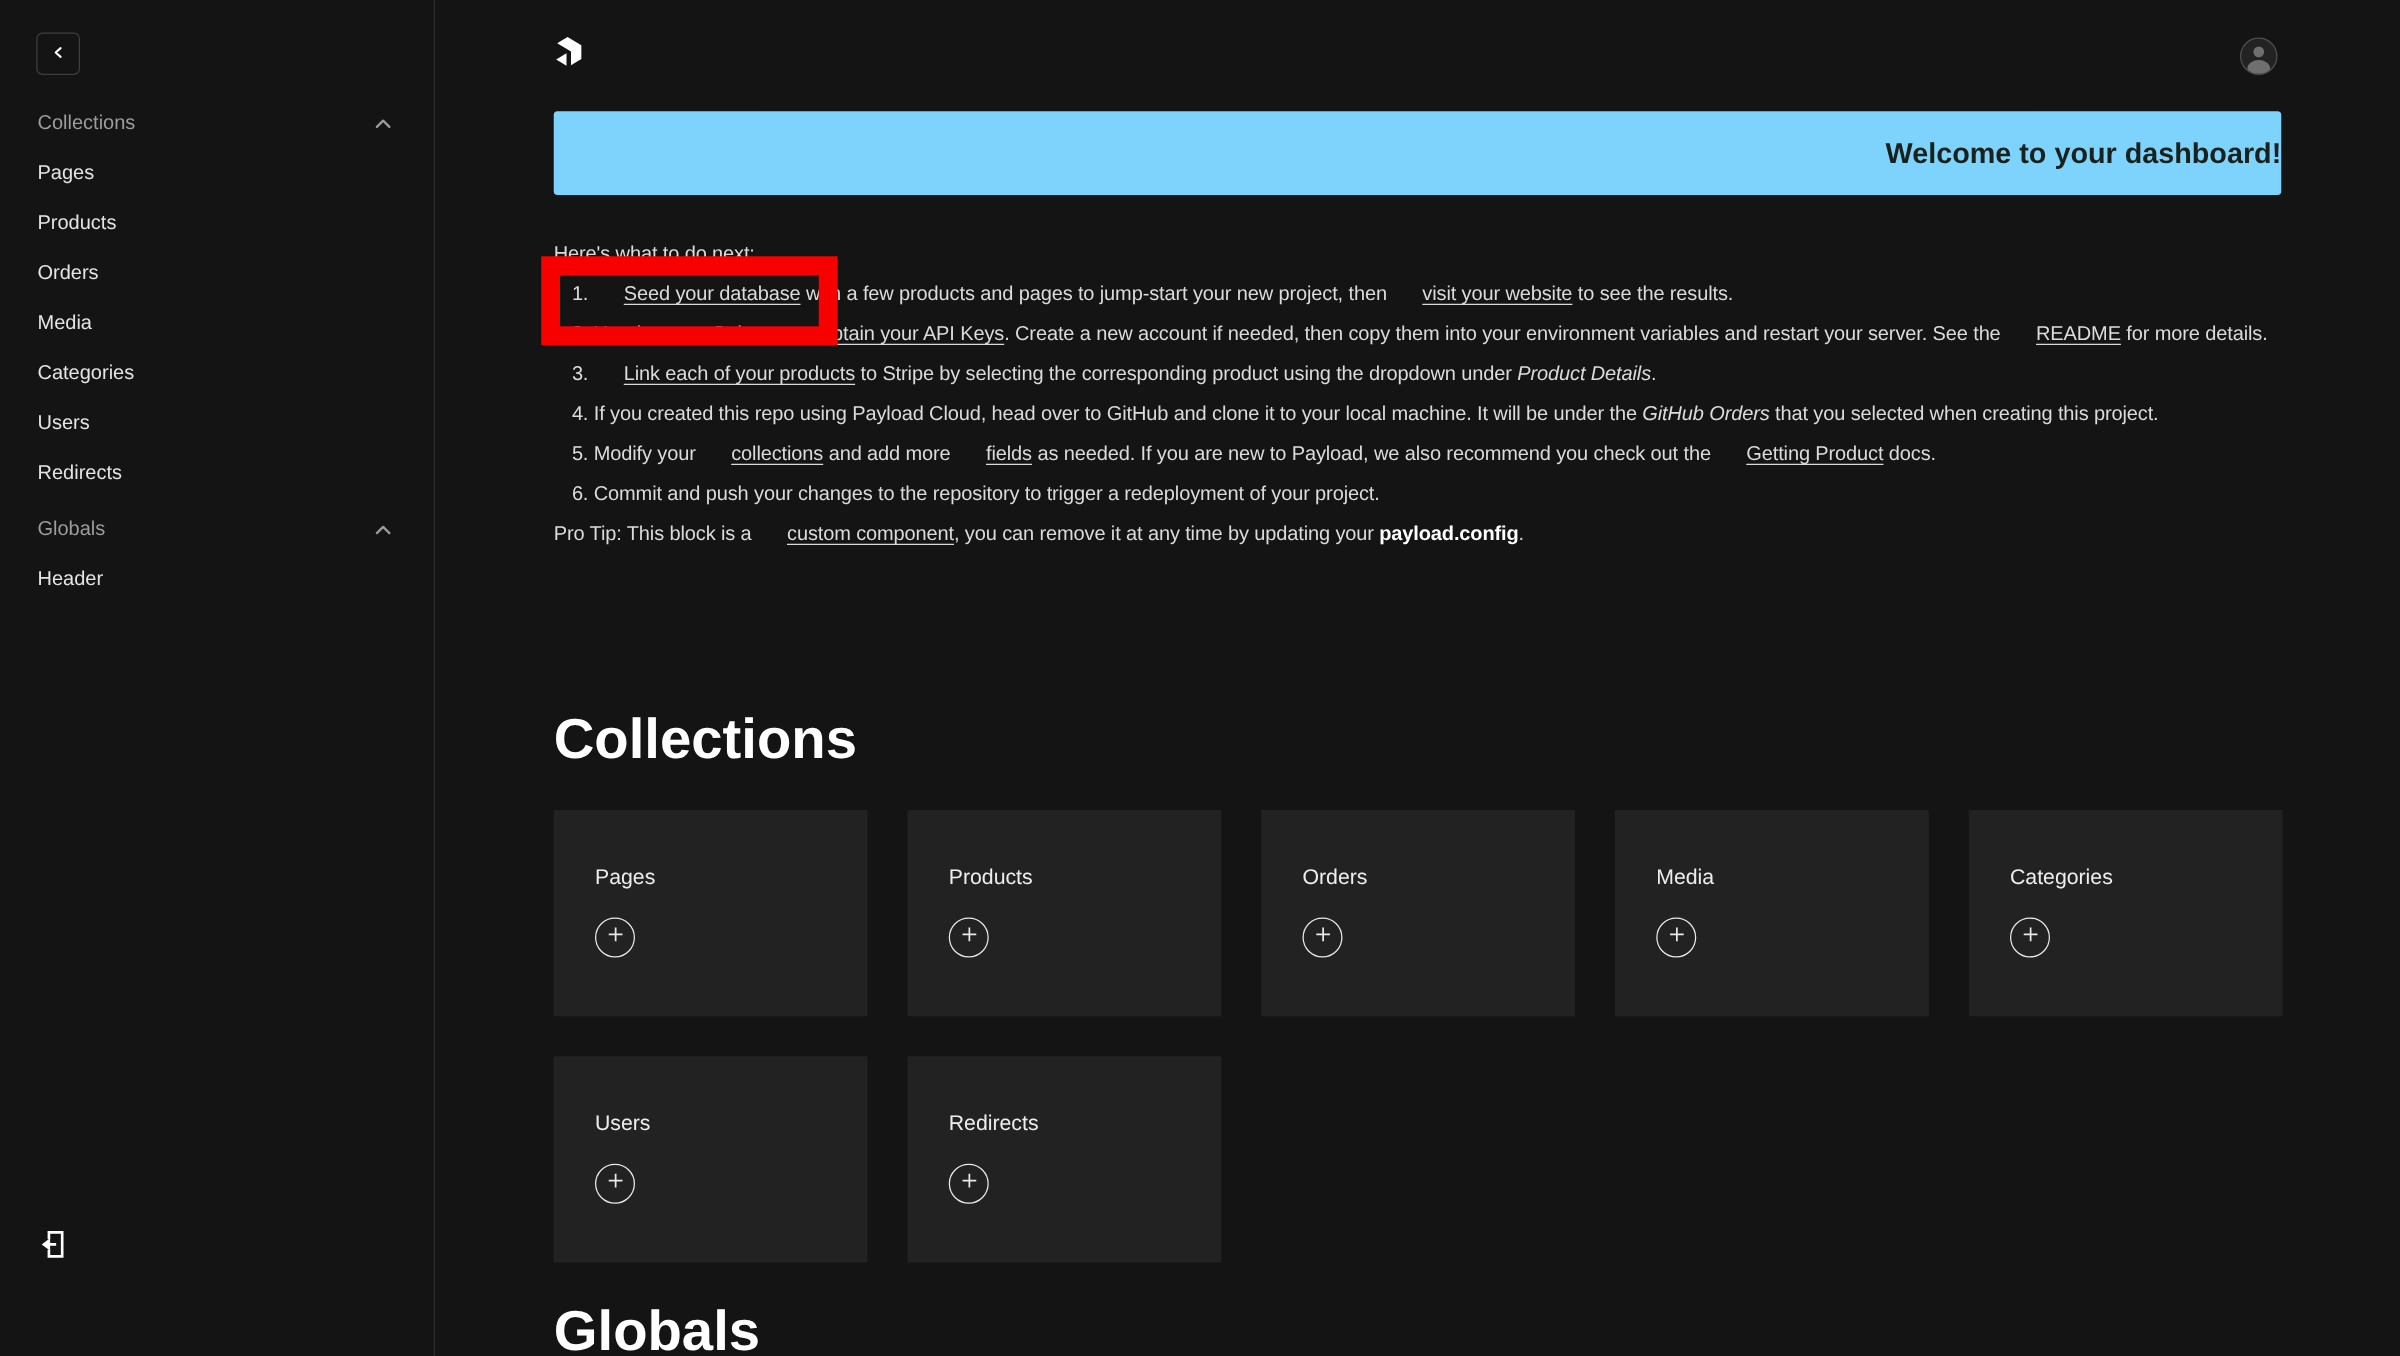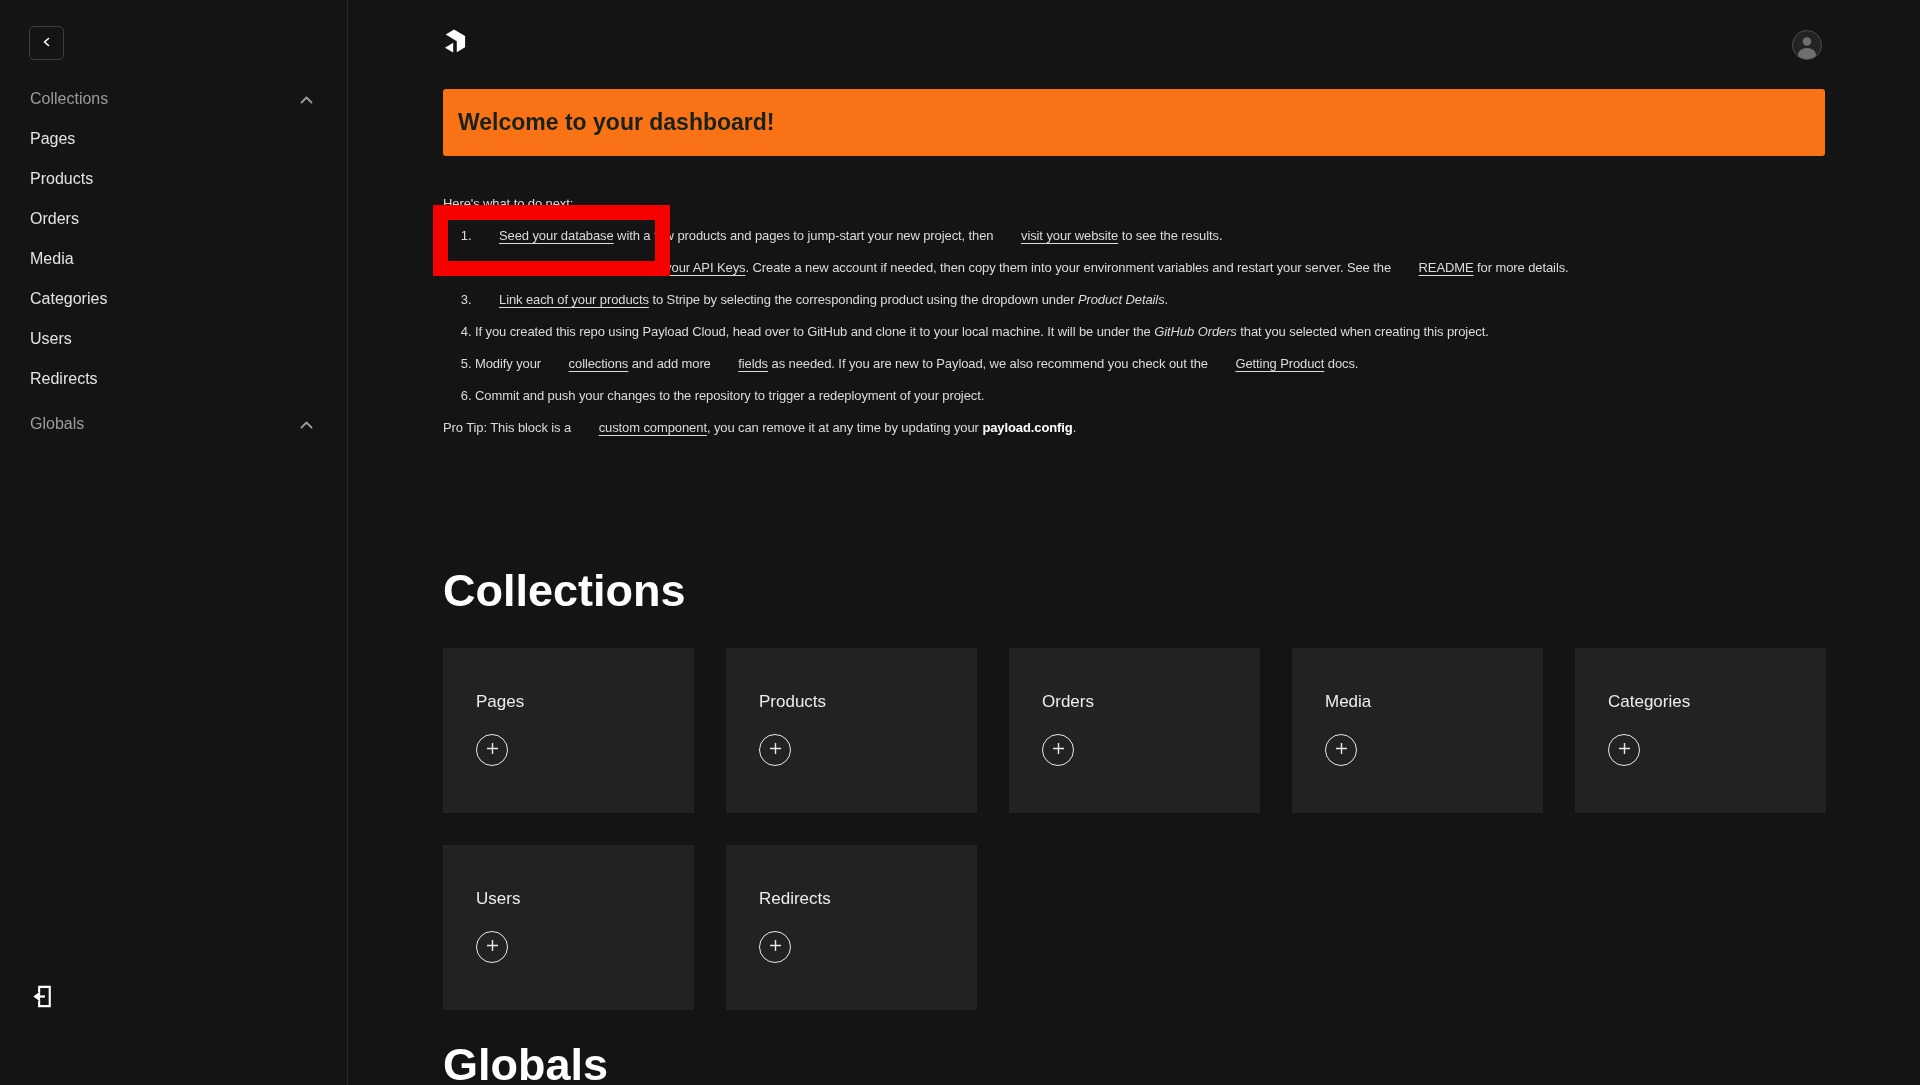--- a/index.html
+++ b/index.html
@@ -31,21 +31,21 @@
             border-radius:50%; border:1px solid #4e4e4e; background:#232323;
             overflow:hidden; cursor:pointer; }
 
   
   .banner { position:absolute; left:443px; top:89px; width:1382px; height:67px;
             border-radius:3px; display:flex; align-items:center; padding-left:15px;
             font-size:23px; font-weight:700; }
 
   
   .intro { position:absolute; left:443px; top:188px; width:1382px;
-           color:#dbdbdb; font-size:13px; line-height:32px; letter-spacing:-0.1px; }
+           color:#dbdbdb; font-size:16px; line-height:32px; letter-spacing:-0.1px; }
   .intro p { margin:0; }
   .intro ol { margin:0; padding-left:32px; }
   .lnk { text-decoration:underline; text-underline-offset:3px; cursor:pointer;margin-left:24px; }
   .em  { font-style:italic;text-align:right; }
   .bld { font-weight:700; color:#ffffff; }
   .protip { margin-top:15px; }
 
   
   .red-box { position:absolute; left:433px; top:205px; width:237px; height:71px;
              border:15px solid #f60000; background:transparent; z-index:6; }
@@ -96,20 +96,21 @@
     <div class="nav-row nav-item">Redirects</div>
 
     <div class="nav-row section-header section-gap">
       <span>Globals</span>
       <span>
         <svg width="13" height="8" viewBox="0 0 13 8">
             <path d="M1.5 6.5 L6.5 1.5 L11.5 6.5" fill="none" stroke="#9c9c9c" stroke-width="1.8" stroke-linecap="round" stroke-linejoin="round"></path>
           </svg>
       </span>
     </div>
+    <div class="nav-row nav-item">Header</div>
   </nav>
 
   <div class="logout-btn">
     <span>
       <svg width="26" height="27" viewBox="0 0 26 28">
         <path d="M9 9.5 L9 4 L20 4 L20 24 L9 24 L9 18.5" fill="none" stroke="#ffffff" stroke-width="2.2"></path>
         <path d="M7 14 L15 14" stroke="#ffffff" stroke-width="2.4"></path>
         <path d="M10 8.8 L3 14 L10 19.2 Z" fill="#ffffff"></path>
       </svg>
     </span>
@@ -125,21 +126,21 @@
 
 <div class="avatar">
   <span>
     <svg width="28" height="28" viewBox="0 0 28 28">
       <circle cx="14" cy="10.5" r="4.3" fill="#6f6f6f"></circle>
       <ellipse cx="14" cy="23.5" rx="9" ry="6.5" fill="#6f6f6f"></ellipse>
     </svg>
   </span>
 </div>
 
-<div class="banner" style="background:#f97316;color:#18211c;">
+<div class="banner" style="background:#7dd3fc;color:#18211c;justify-content:flex-end;">
   <h2 style="margin:0;font-size:inherit;font-weight:inherit;">Welcome to your dashboard!</h2>
 </div>
 
 <div class="intro">
   <p>Here's what to do next:</p>
   <ol>
     <li>
       <span class="lnk">Seed your database</span><span> with a few products and pages to jump-start your new project, then </span><span class="lnk">visit your website</span><span> to see the results.</span>
     </li>
     <li>

